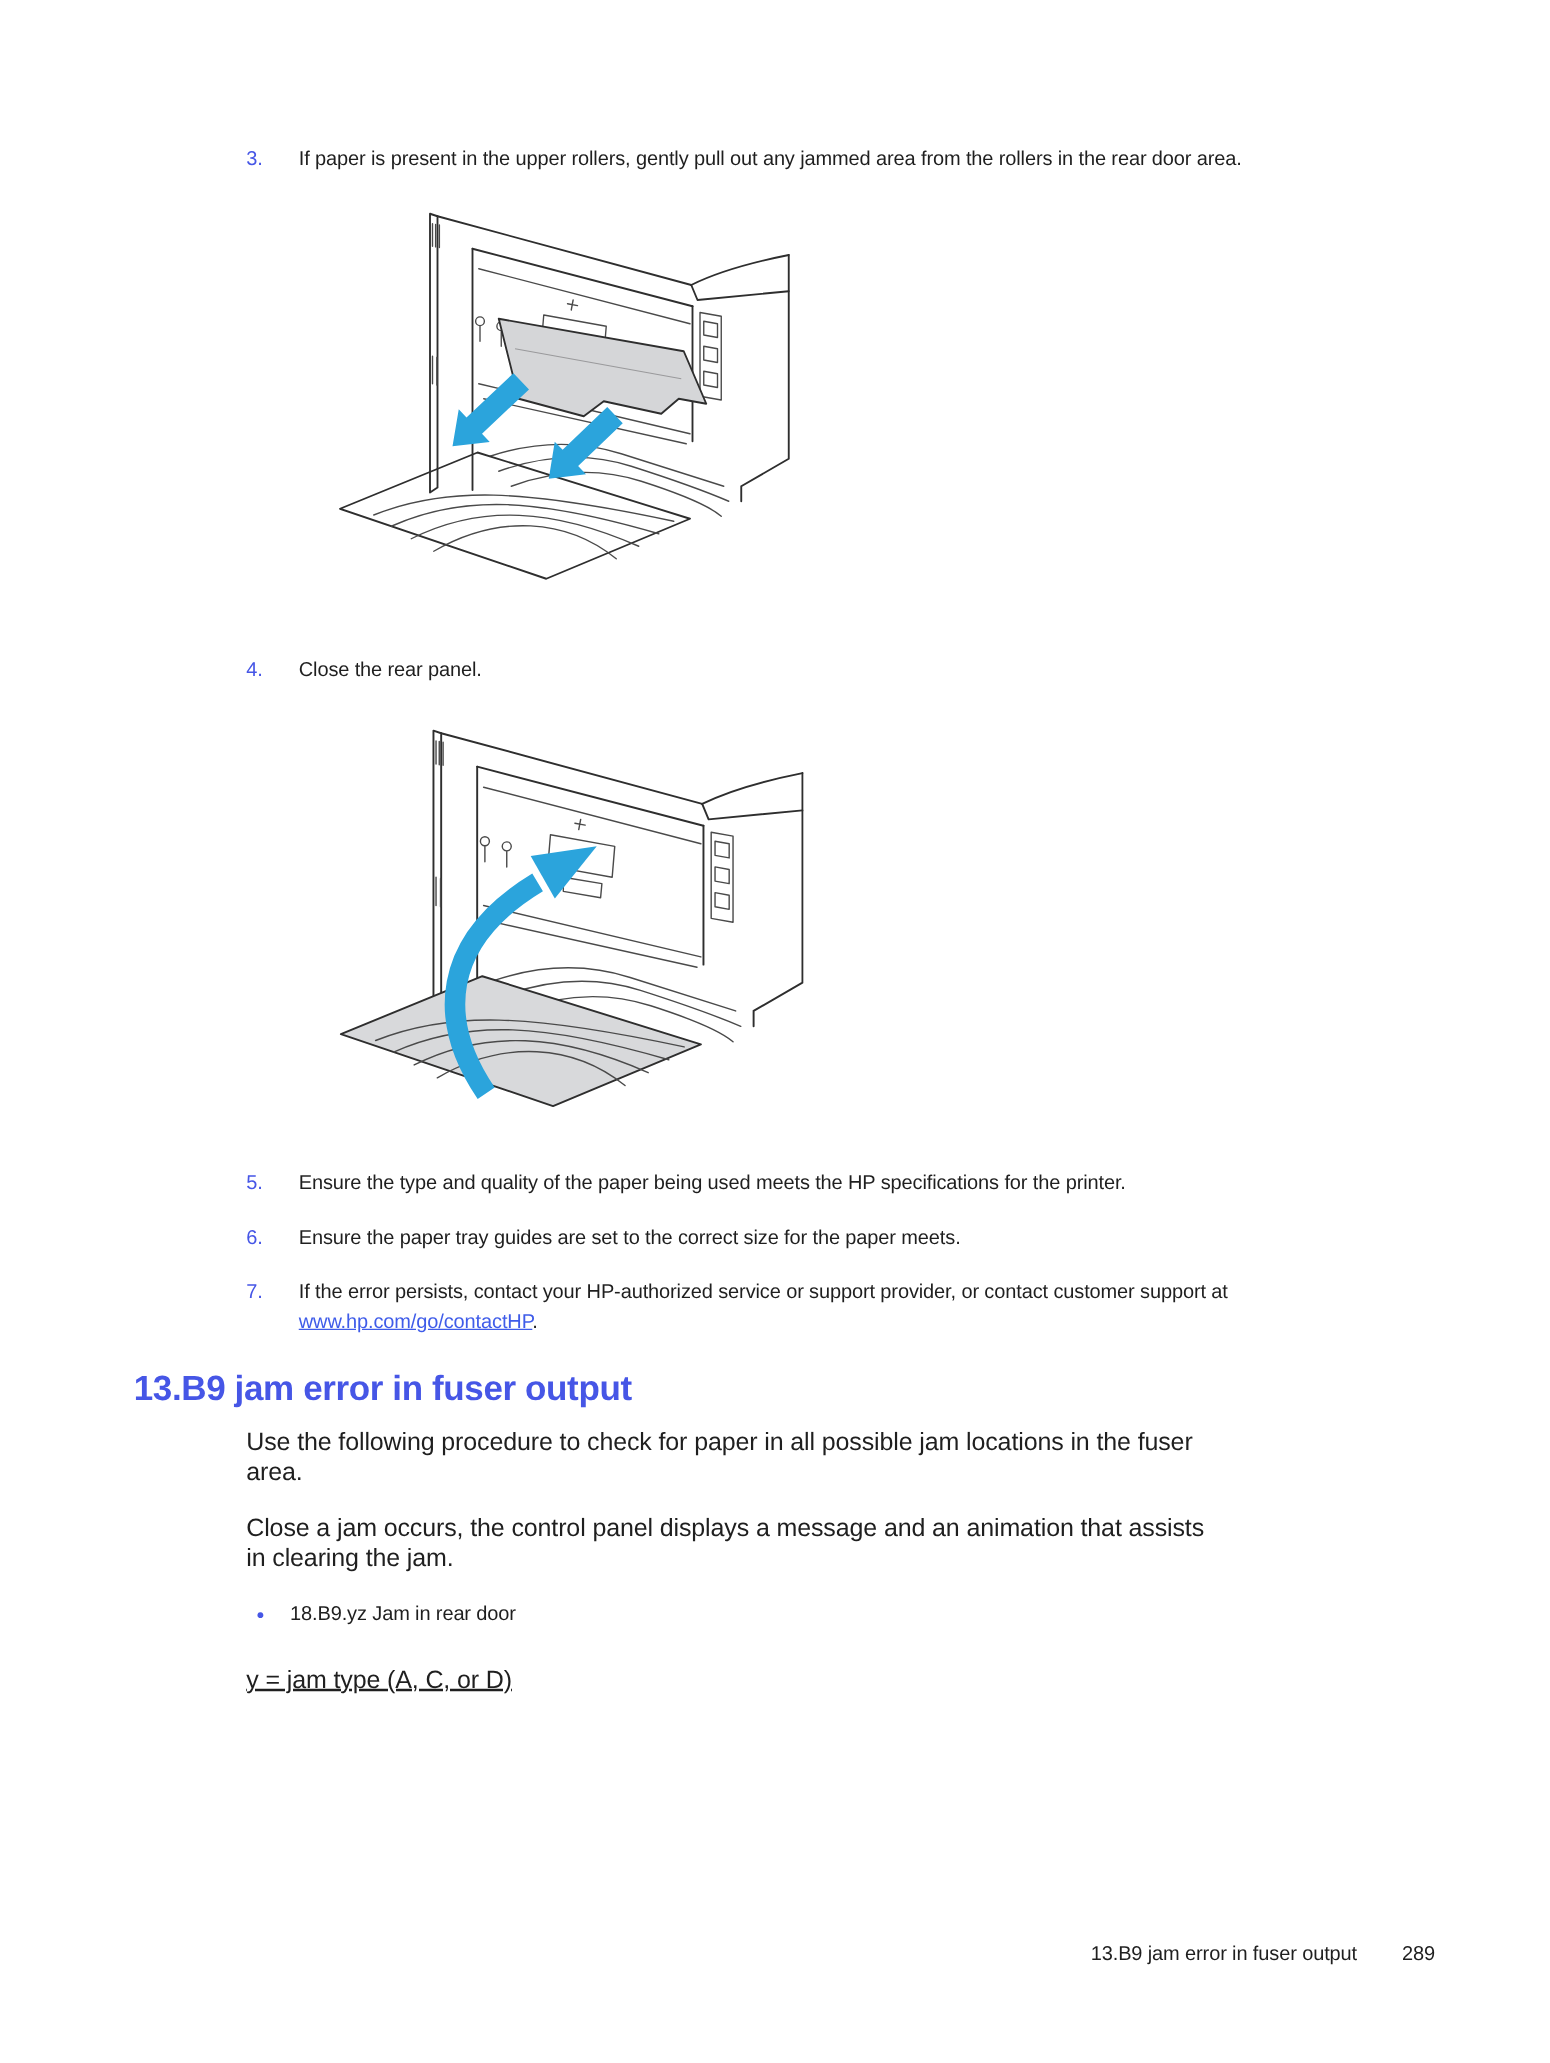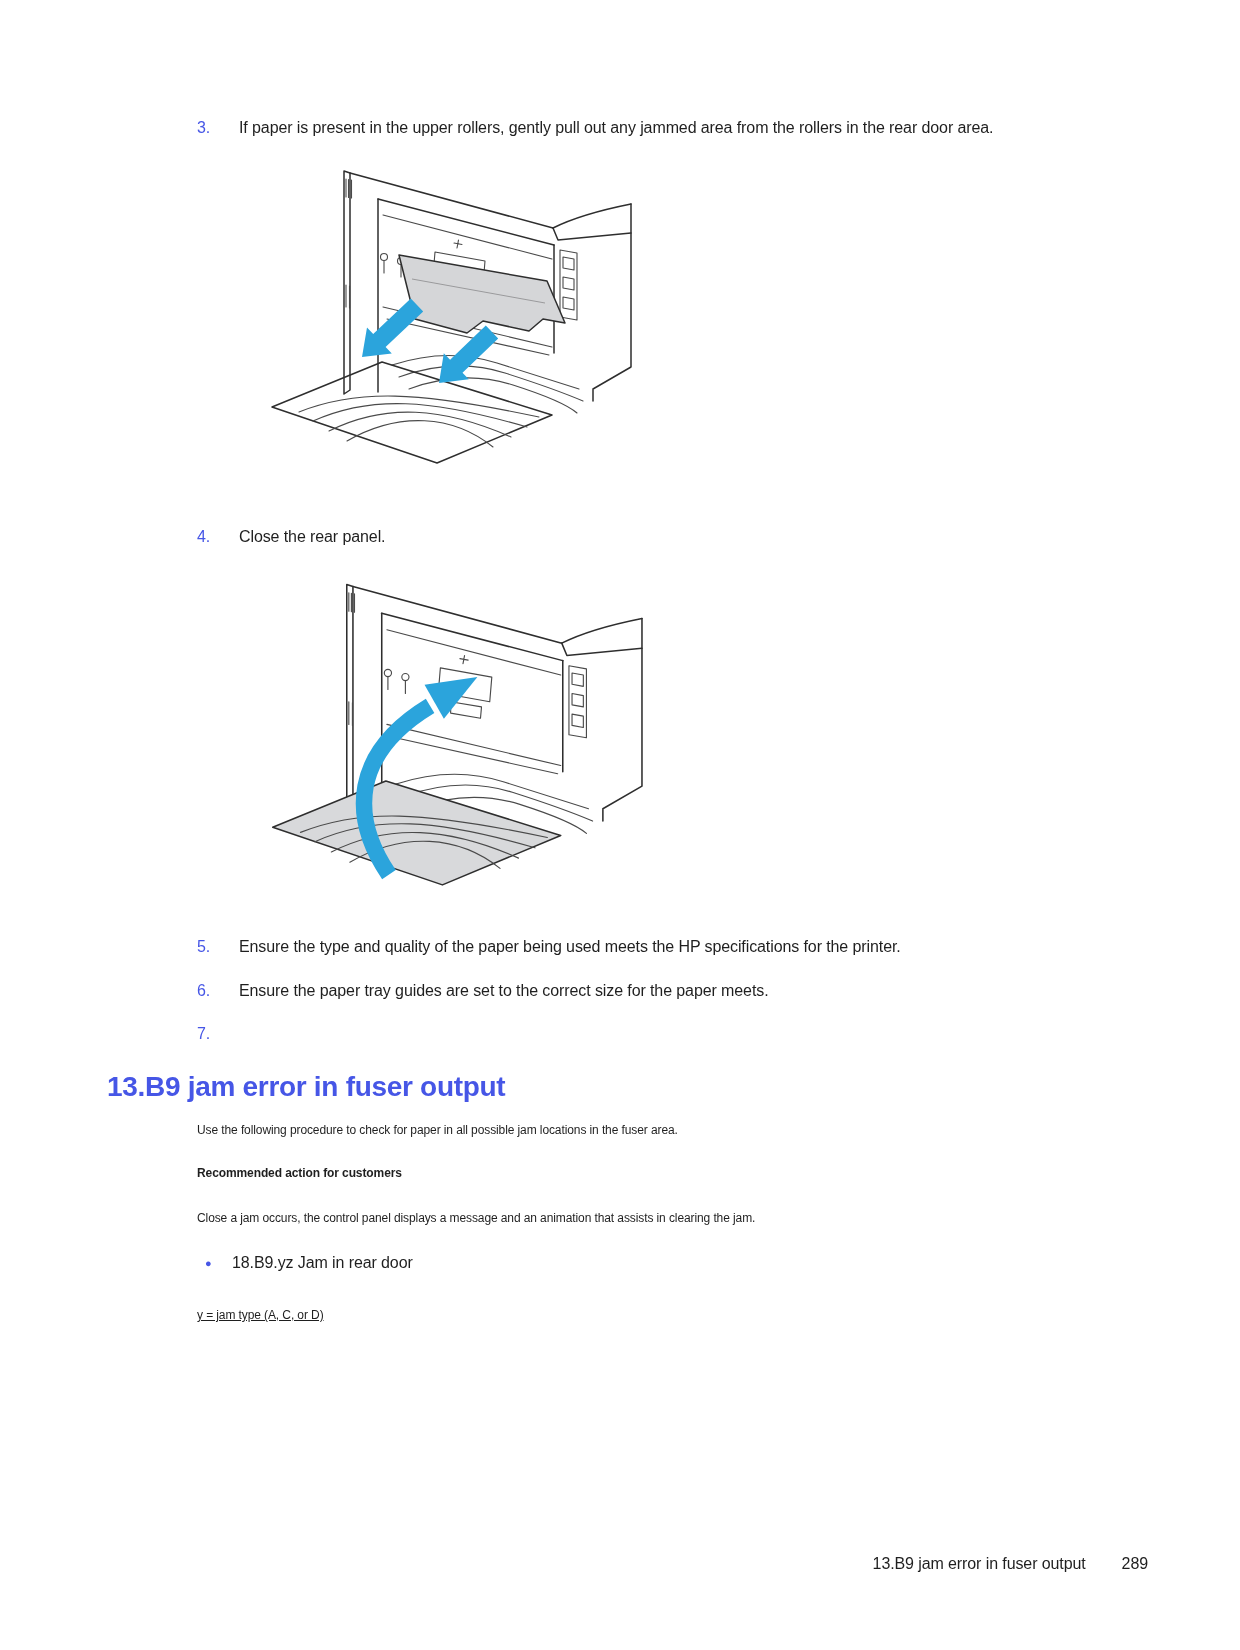--- a/index.html
+++ b/index.html
@@ -59,21 +59,21 @@
     margin-top: 24px;
     margin-left: 107px;
     font-size: 28px;
     line-height: 34px;
     font-weight: 600;
     letter-spacing: -0.3px;
     color: var(--accent);
   }
   .para {
     margin-left: 197px;
-    font-size: 12px;
+    font-size: 20px;
     line-height: 24px;
     letter-spacing: -0.1px;
     max-width: 770px;
   }
   .intro   { margin-top: 14px; }
   .subhead { margin-top: 19px; font-weight: 700; }
   .body-para { margin-top: 21px; }
 
   .bullet-row {
     margin-top: 21px;
@@ -224,27 +224,27 @@
     <span class="step-text">Ensure the type and quality of the paper being used meets the HP specifications for the printer.</span>
   </div>
 
   <div class="step step6">
     <span class="step-num">6.</span>
     <span class="step-text">Ensure the paper tray guides are set to the correct size for the paper meets.</span>
   </div>
 
   <div class="step step7">
     <span class="step-num">7.</span>
+    <span class="step-text"><span>If the error persists, contact your HP-authorized service or support provider, or contact customer support at </span><a class="link">www.hp.com/go/contactHP</a><span>.</span></span>
   </div>
 
   <h1 class="section-heading">13.B9 jam error in fuser output</h1>
 
   <p class="para intro">Use the following procedure to check for paper in all possible jam locations in the fuser area.</p>
 
-  <p class="para subhead">Recommended action for customers</p>
 
   <p class="para body-para">Close a jam occurs, the control panel displays a message and an animation that assists in clearing the jam.</p>
 
   <div class="bullet-row">
     <span class="bullet-dot">●</span>
     <span>18.B9.yz Jam in rear door</span>
   </div>
 
   <p class="para note">y = jam type (A, C, or D)</p>
 

